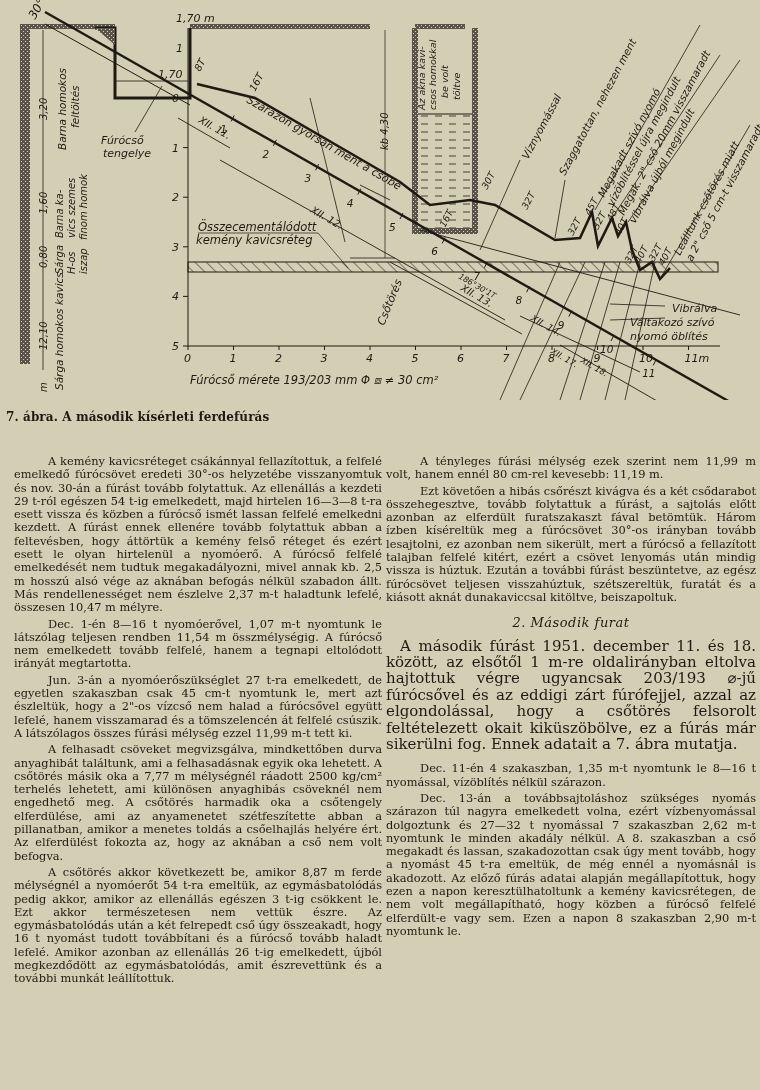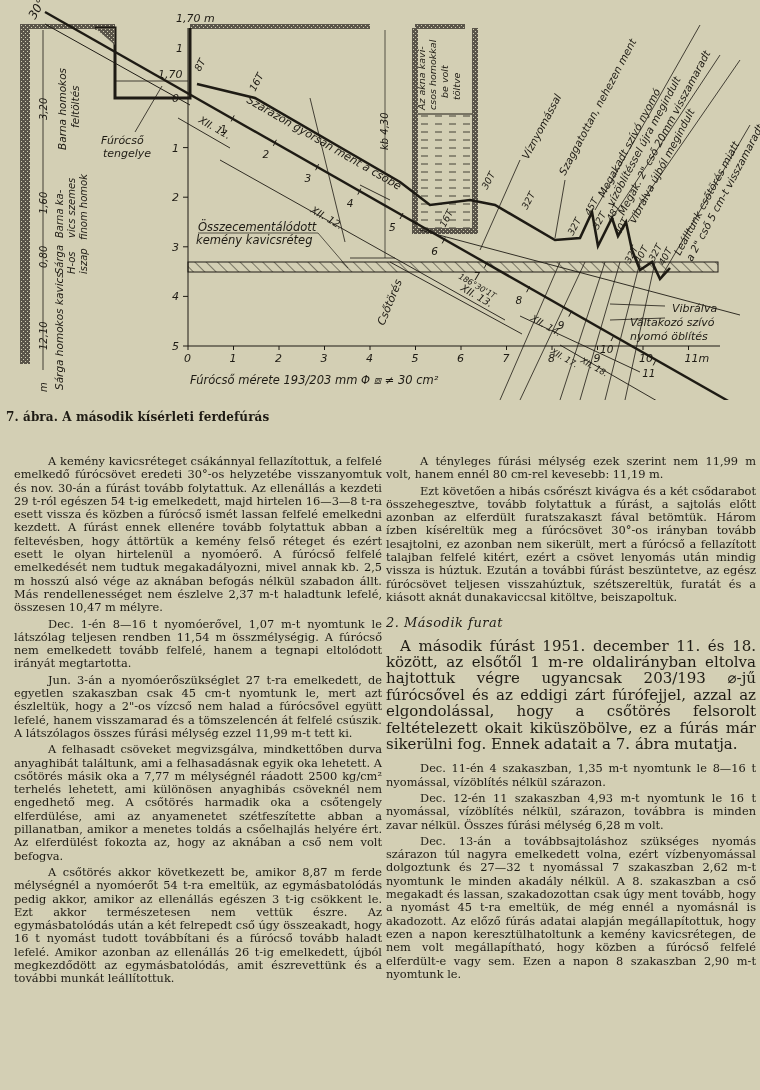--- a/index.html
+++ b/index.html
@@ -20,21 +20,21 @@
   }
   .col {
     position: absolute; top: 455px; width: 368px;
     font-size: 11.4px; line-height: 13.3px; text-align: justify;
     hyphens: manual;
   }
   .col.left { left: 14px; }
   .col.right { left: 386px; width: 370px; }
   .col p { margin: 0 0 3px 0; text-indent: 34px; }
   .section-title {
-    text-align: left; font-style: italic; font-size: 13px;
+    text-align: center; font-style: italic; font-size: 13px;
     margin: 12px 0 8px 0; letter-spacing: 0.5px;
   }
   .lead { font-size: 15px; line-height: 16.4px; margin-bottom: 10px !important; text-indent: 14px !important; }
 </style>
 </head>
 <body>
 
 <div id="figure">
 <svg viewBox="0 0 760 400" xmlns="http://www.w3.org/2000/svg">
   <defs>
@@ -273,15 +273,14 @@
   <p>A felhasadt csöveket megvizsgálva, mindkettőben durva anyaghibát találtunk, ami a felhasadásnak egyik oka lehetett. A csőtörés másik oka a 7,77 m mélységnél ráadott 2500 kg/cm² terhelés lehetett, ami különösen anyaghibás csöveknél nem engedhető meg. A csőtörés harmadik oka a csőtengely elferdülése, ami az anyamenetet szétfeszítette abban a pillanatban, amikor a menetes toldás a csőelhajlás helyére ért. Az elferdülést fokozta az, hogy az aknában a cső nem volt befogva.</p>
   <p>A csőtörés akkor következett be, amikor 8,87 m ferde mélységnél a nyomóerőt 54 t-ra emeltük, az egymásbatolódás pedig akkor, amikor az ellenállás egészen 3 t-ig csökkent le. Ezt akkor természetesen nem vettük észre. Az egymásbatolódás után a két felrepedt cső úgy összeakadt, hogy 16 t nyomást tudott továbbítani és a fúrócső tovább haladt lefelé. Amikor azonban az ellenállás 26 t-ig emelkedett, újból megkezdődött az egymásbatolódás, amit észrevettünk és a további munkát leállítottuk.</p>
 </div>
 
 <div class="col right">
   <p>A tényleges fúrási mélység ezek szerint nem 11,99 m volt, hanem ennél 80 cm-rel kevesebb:  11,19 m.</p>
   <p>Ezt követően a hibás csőrészt kivágva és a két csődarabot összehegesztve, tovább folytattuk a fúrást, a sajtolás előtt azonban az elferdült furatszakaszt fával betömtük. Három ízben kíséreltük meg a fúrócsövet 30°-os irányban tovább lesajtolni, ez azonban nem sikerült, mert a fúrócső a fellazított talajban felfelé kitért, ezért a csövet lenyomás után mindig vissza is húztuk. Ezután a további fúrást beszüntetve, az egész fúrócsövet teljesen visszahúztuk, szétszereltük, furatát és a kiásott aknát dunakaviccsal kitöltve, beiszapoltuk.</p>
   <div class="section-title">2. Második furat</div>
   <p class="lead">A második fúrást 1951. december 11. és 18. között, az elsőtől 1 m-re oldalirányban eltolva hajtottuk végre ugyancsak 203/193 ⌀-jű fúrócsővel és az eddigi zárt fúrófejjel, azzal az elgondolással, hogy a csőtörés felsorolt feltételezett okait kiküszöbölve, ez a fúrás már sikerülni fog. Ennek adatait a 7. ábra mutatja.</p>
   <p>Dec. 11-én 4 szakaszban, 1,35 m-t nyomtunk le 8—16 t nyomással, vízöblítés nélkül szárazon.</p>
-  <p>Dec. 12-én 11 szakaszban 4,93 m-t nyomtunk le 16 t nyomással, vízöblítés nélkül, szárazon, továbbra is minden zavar nélkül. Összes fúrási mélység 6,28 m volt.</p>
   <p>Dec. 13-án a továbbsajtoláshoz szükséges nyomás szárazon túl nagyra emelkedett volna, ezért vízbenyomással dolgoztunk és 27—32 t nyomással 7 szakaszban 2,62 m-t nyomtunk le minden akadály nélkül. A 8. szakaszban a cső megakadt és lassan, szakadozottan csak úgy ment tovább, hogy a nyomást 45 t-ra emeltük, de még ennél a nyomásnál is akadozott. Az előző fúrás adatai alapján megállapítottuk, hogy ezen a napon keresztülhatoltunk a kemény kavicsrétegen, de nem volt megállapítható, hogy közben a fúrócső felfelé elferdült-e vagy sem. Ezen a napon 8 szakaszban 2,90 m-t nyomtunk le.</p>
 </div>
 
 </body></html>

